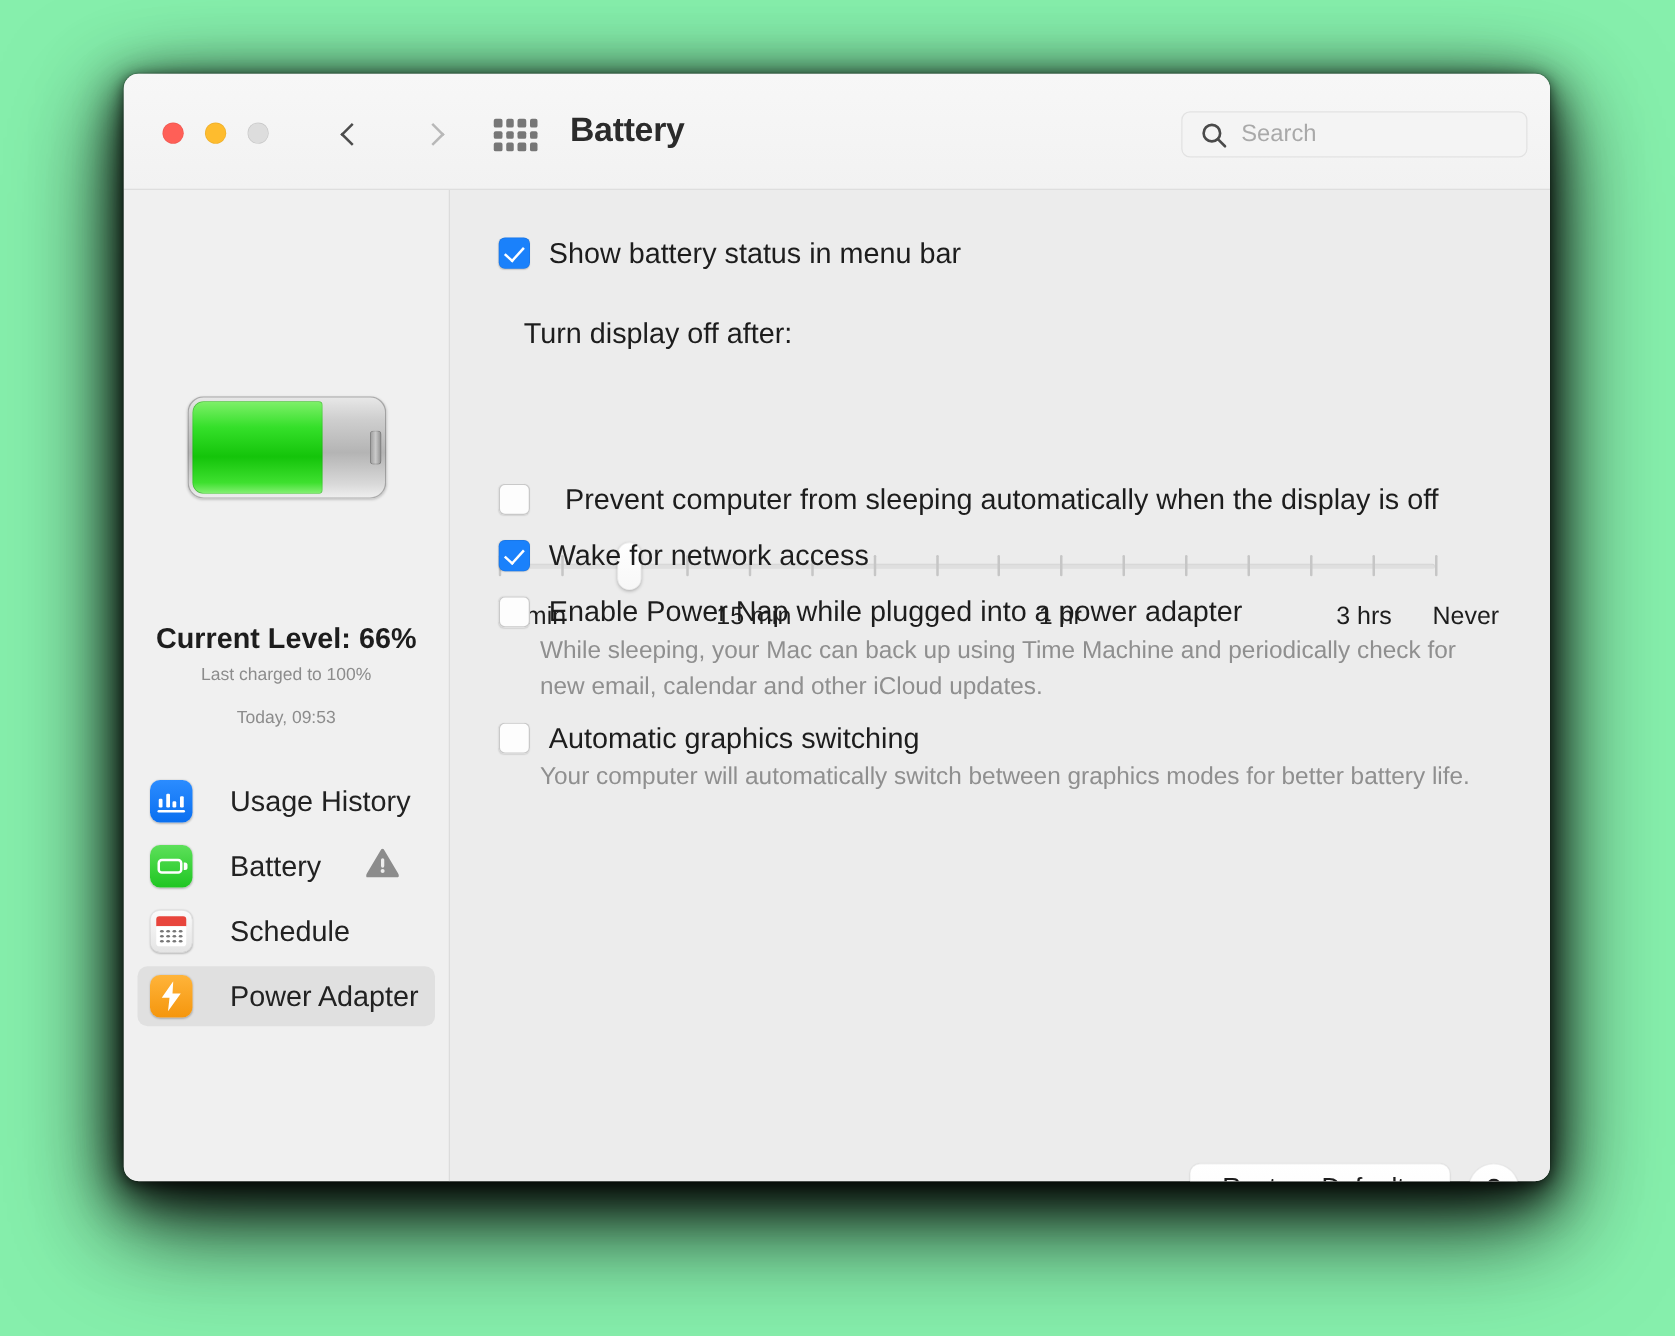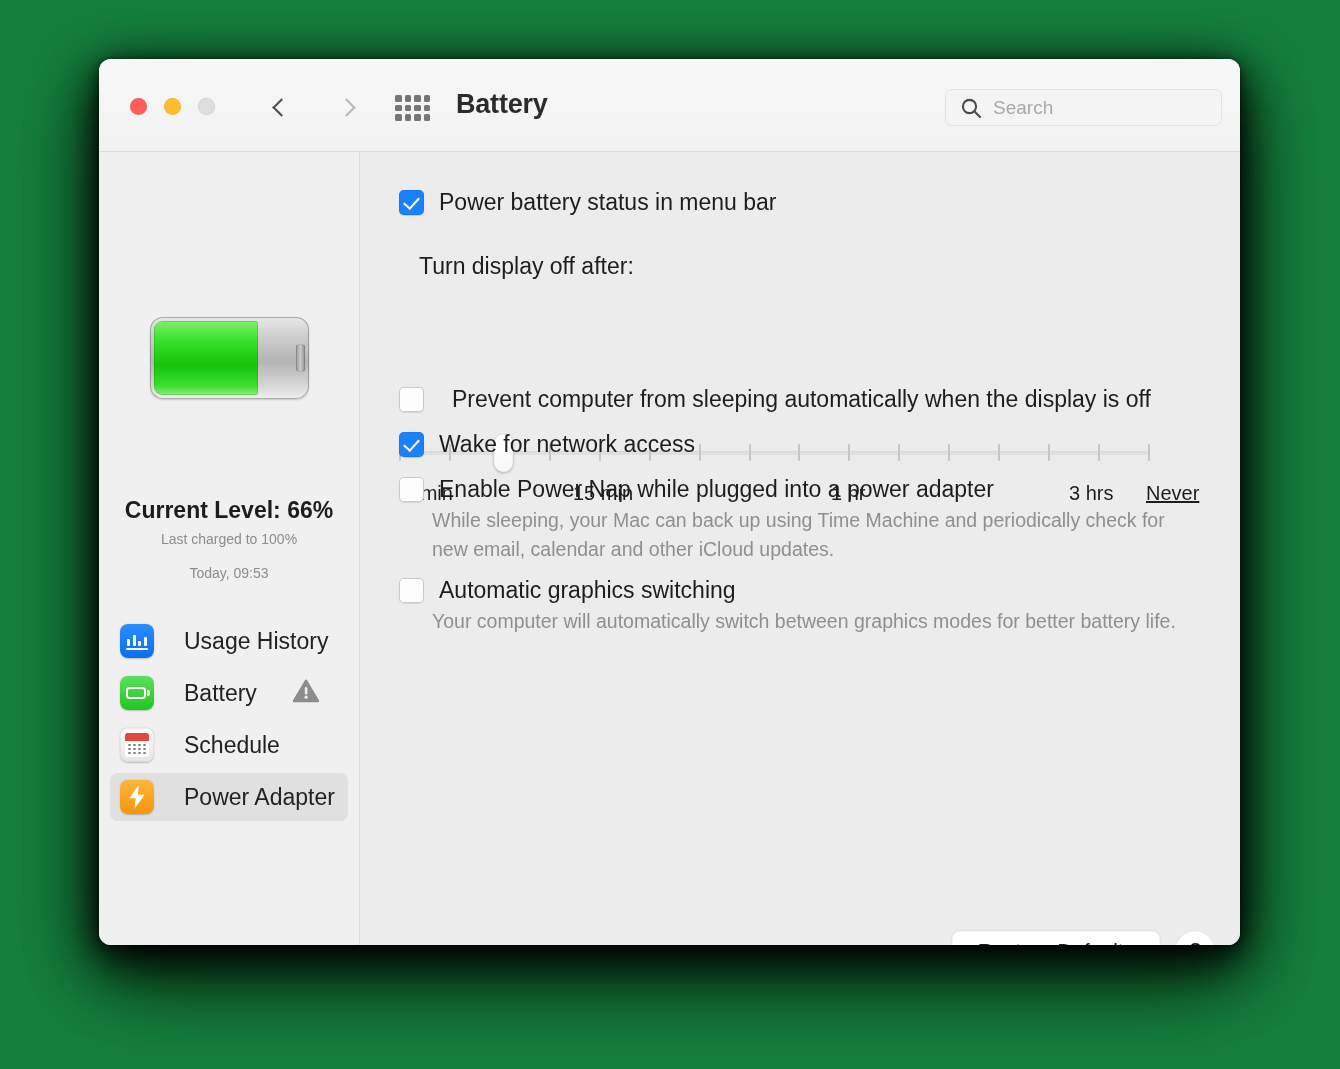--- a/index.html
+++ b/index.html
@@ -2,21 +2,21 @@
 <html><head>
 <meta charset="utf-8">
 <style>
   * { box-sizing: border-box; margin: 0; padding: 0; }
   html, body {
     width: 1340px; height: 1069px;
     background: #ffffff;
     font-family: "Liberation Sans", sans-serif;
     overflow: hidden;
   }
-  #root { position: relative; width: 1340px; height: 1069px; background:#15803d; }
+  #root { position: relative; width: 1340px; height: 1069px; background:#86efac; }
 
   
   .window {
     position: absolute;
     left: 99px; top: 59px;
     width: 1141px; height: 886px;
     border-radius: 12px;
     background: #ececec;
     overflow: hidden;
     box-shadow:
@@ -327,21 +327,21 @@
             <span class="navlabel">Power Adapter</span>
           </div>
 
         </div>
       </div>
 
       <div class="main">
 
         <div class="row" style="left:39px; top:38px;">
           <span class="cb on"></span>
-          <span class="cblabel">Power battery status in menu bar</span>
+          <span class="cblabel">Show battery status in menu bar</span>
         </div>
 
         <div class="seclabel" style="left:39px; top:101px;">Turn display off after:</div>
 
         <div class="slider" style="left:39px;">
           <span class="track"></span>
           <span class="tick" style="left:0%"></span>
           <span class="tick" style="left:6.667%"></span>
           <span class="tick" style="left:13.333%"></span>
           <span class="tick" style="left:20%"></span>
@@ -357,21 +357,21 @@
           <span class="tick" style="left:86.667%"></span>
           <span class="tick" style="left:93.333%"></span>
           <span class="tick" style="left:100%"></span>
           <span class="thumb" style="left:13.9%"></span>
         </div>
 
         <div class="ticklabel" style="left:44px;">1 min</div>
         <div class="ticklabel" style="left:213px;">15 min</div>
         <div class="ticklabel" style="left:471px;">1 hr</div>
         <div class="ticklabel" style="left:709px;">3 hrs</div>
-        <div class="ticklabel" style="left:786px;text-decoration:underline;">Never</div>
+        <div class="ticklabel" style="left:786px;">Never</div>
 
         <div class="row" style="left:39px; top:235px;gap:13px;">
           <span class="cb off"></span>
           <span class="cblabel">Prevent computer from sleeping automatically when the display is off</span>
         </div>
 
         <div class="row" style="left:39px; top:325px;">
           <span class="cb off"></span>
           <span class="cblabel">Enable Power Nap while plugged into a power adapter</span>
         </div>

